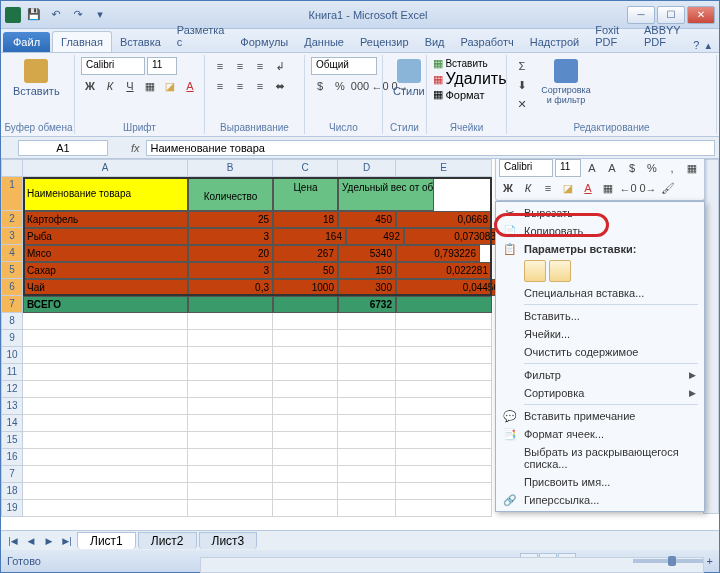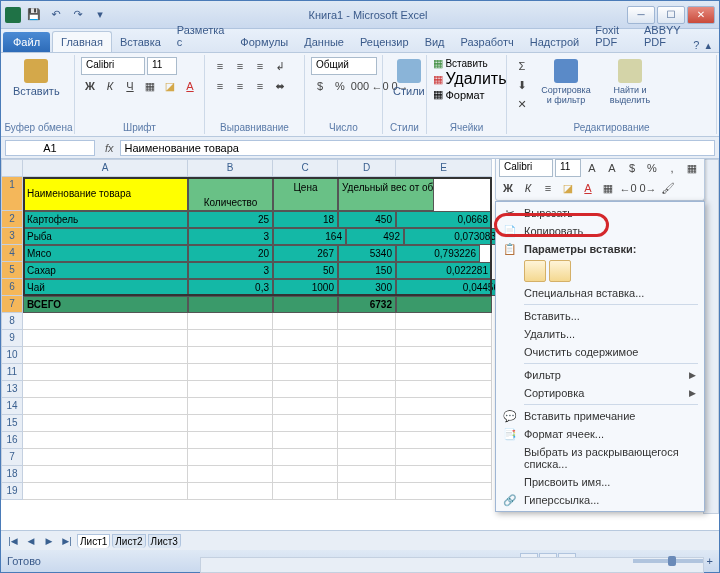--- a/index.html
+++ b/index.html
@@ -22,51 +22,51 @@
 .rgroup{border-right:1px solid #cdd9e8;padding:2px 6px;display:flex;flex-direction:column;position:relative}
 .rgroup-label{position:absolute;bottom:0;left:0;right:0;text-align:center;font-size:10px;color:#5a7aa8;padding:1px}
 .rgroup-body{flex:1;display:flex;gap:4px;align-items:flex-start}
 .bigbtn{display:flex;flex-direction:column;align-items:center;gap:2px;padding:2px 4px;color:#3a5a8a}
 .bigbtn .ico{width:24px;height:24px;background:#d4a84a;border-radius:3px}
 .fontbox{display:flex;flex-direction:column;gap:2px}
 .fontrow{display:flex;gap:2px;align-items:center}
 .selectish{border:1px solid #abc;background:#fff;padding:1px 4px;height:18px;font-size:10px}
 .toolbtn{width:18px;height:18px;border:1px solid transparent;display:flex;align-items:center;justify-content:center;color:#444}
 .namebox-row{background:#e8eef6;height:22px;display:flex;align-items:center;border-bottom:1px solid #b8c9de}
-.namebox{width:90px;border:1px solid #b0c4de;background:#fff;margin:0 4px;padding:1px 4px;text-align:center}
+.namebox{width:90px;border:1px solid #b0c4de;background:#fff;margin:0 17px;padding:1px 4px;text-align:center}
 .fx-label{padding:0 6px;font-style:italic;color:#555}
 .fbar{flex:1;border:1px solid #b0c4de;background:#fff;padding:1px 4px;margin-right:4px}
 .sheet-area{flex:1;position:relative;display:flex;overflow:hidden}
 .grid{position:relative}
 .colhdrs{display:flex;position:absolute;top:0;left:0}
 .corner{width:22px;height:18px;background:#e8eef6;border:1px solid #c4d0e0}
 .ch{height:18px;background:#e8eef6;border:1px solid #c4d0e0;border-left:none;text-align:center;color:#3a6090;font-size:10px;line-height:16px}
 .rows{position:absolute;top:18px;left:0}
 .row{display:flex}
 .rh{width:22px;height:17px;background:#e8eef6;border:1px solid #c4d0e0;border-top:none;text-align:center;color:#3a6090;font-size:10px;line-height:15px}
 .rh.sel{background:#f4b75a}
 .cell{height:17px;border-right:1px solid #d4d4d4;border-bottom:1px solid #d4d4d4;padding:0 3px;overflow:hidden;white-space:nowrap;font-size:10px;line-height:16px}
 .hdr-cell{background:#69c186;font-weight:400;text-align:center;border:1px solid #555}
-.data-cell{background:#14b8a6;border:1px solid #555}
+.data-cell{background:#c2410c;border:1px solid #555}
 .txt{text-align:left}
 .num{text-align:right}
 .sel-marq{position:absolute;border:2px solid #333;pointer-events:none}
 .mini-toolbar{position:absolute;background:#f5f8fc;border:1px solid #b8c9de;border-radius:3px;padding:3px;display:flex;flex-direction:column;gap:2px;box-shadow:1px 1px 3px rgba(0,0,0,.2)}
 .mtrow{display:flex;gap:2px;align-items:center}
 .context-menu{position:absolute;background:#f5f8fc;border:1px solid #9fb6d4;box-shadow:2px 2px 6px rgba(0,0,0,.3);width:210px;padding:2px}
 .cm-item{display:flex;align-items:center;gap:8px;padding:3px 6px 3px 26px;position:relative;font-size:11px;color:#333;cursor:pointer}
 .cm-ico{position:absolute;left:4px;width:16px;height:16px;display:flex;align-items:center;justify-content:center}
 .cm-arrow{margin-left:auto;font-size:9px;color:#555}
 .cm-sep{height:1px;background:#cdd9e8;margin:2px 4px 2px 26px}
 .highlight-oval{position:absolute;border:3px solid #d4272b;border-radius:14px;pointer-events:none}
 .paste-opts{display:flex;gap:3px;padding:2px 0 2px 26px}
 .paste-opt{width:22px;height:22px;border:1px solid #d4b068;background:linear-gradient(#fef4d8,#f4d890);border-radius:2px}
 .sheettabs{background:#e8eef6;height:20px;display:flex;align-items:center;border-top:1px solid #b8c9de;padding:0 4px;gap:2px}
 .navbtn{width:16px;height:16px;color:#3a6090;display:flex;align-items:center;justify-content:center;font-size:9px}
-.stab{background:#fff;border:1px solid #b0c4de;border-bottom:none;padding:1px 2px;font-size:10px;border-radius:0 0 4px 4px}
+.stab{background:#fff;border:1px solid #b0c4de;border-bottom:none;padding:1px 12px;font-size:12px;border-radius:0 0 4px 4px}
 .stab.off{background:#dce6f2}
 .statusbar{background:linear-gradient(#dfe9f5,#cad9ee);height:22px;display:flex;align-items:center;padding:0 6px;font-size:10px;color:#3a5a8a;gap:14px}
 .statusbar .spacer{flex:1}
 .zoom{display:flex;align-items:center;gap:4px}
 .zslider{width:70px;height:4px;background:#b0c4de;position:relative}
 .zslider::after{content:"";position:absolute;left:50%;top:-3px;width:8px;height:10px;background:#6a8ab8;border-radius:2px}
 .viewbtns{display:flex;gap:1px}
 .vbtn{width:18px;height:16px;border:1px solid #b0c4de;background:#eaf0f8}
 .hscroll{position:absolute;bottom:0;left:200px;right:16px;height:16px;background:#e8eef6;border:1px solid #c4d0e0}
 .vscroll{position:absolute;top:0;right:0;bottom:16px;width:16px;background:#e8eef6;border:1px solid #c4d0e0}
@@ -213,24 +213,20 @@
       <div class="rgroup-body">
         <div class="fontbox" style="gap:1px">
           <div class="toolbtn">Σ</div>
           <div class="toolbtn">⬇</div>
           <div class="toolbtn">✕</div>
         </div>
         <div class="bigbtn">
             <div class="ico" style="background:#5a8ac8"></div>
             <span style="font-size:9px;width:54px;text-align:center">Сортировка и фильтр</span>
           </div>
-        <div class="bigbtn">
-            <div class="ico" style="background:#d4d4a8"></div>
-            <span style="font-size:9px;width:50px;text-align:center">Найти и выделить</span>
-          </div>
       </div>
       <div class="rgroup-label">Редактирование</div>
     </div>
   </div>
 
   <div class="namebox-row">
     <div class="namebox">A1</div>
     <span class="fx-label">fx</span>
     <div class="fbar">Наименование товара</div>
   </div>
@@ -242,21 +238,21 @@
           <div class="ch" style="width:165px">A</div>
           <div class="ch" style="width:85px">B</div>
           <div class="ch" style="width:65px">C</div>
           <div class="ch" style="width:58px">D</div>
           <div class="ch" style="width:96px">E</div>
         </div>
         <div class="rows">
           <div class="row" style="height:34px">
             <div class="rh sel" style="height:34px">1</div>
             <div class="cell hdr-cell txt" style="width:165px;height:34px;background:#ffff00;line-height:32px">Наименование товара</div>
-            <div class="cell hdr-cell" style="width:85px;height:34px;line-height:13px;padding-top:18px">Количество</div>
+            <div class="cell hdr-cell" style="width:85px;height:34px;line-height:13px;padding-top:12px">Количество</div>
             <div class="cell hdr-cell" style="width:65px;height:34px;line-height:13px;padding-top:3px">Цена</div>
             <div class="cell hdr-cell" style="width:96px;height:34px;line-height:13px;padding-top:3px">Удельный вес от общей суммы</div>
           </div>
           <div class="row">
             <div class="rh sel">2</div>
             <div class="cell data-cell txt" style="width:165px">Картофель</div>
             <div class="cell data-cell num" style="width:85px">25</div>
             <div class="cell data-cell num" style="width:65px">18</div>
             <div class="cell data-cell num" style="width:58px">450</div>
             <div class="cell data-cell num" style="width:96px">0,0668</div>
@@ -320,20 +316,28 @@
           <div class="row">
             <div class="rh">10</div>
             <div class="cell" style="width:165px"></div>
             <div class="cell" style="width:85px"></div>
             <div class="cell" style="width:65px"></div>
             <div class="cell" style="width:58px"></div>
             <div class="cell" style="width:96px"></div>
           </div>
           <div class="row">
             <div class="rh">11</div>
+            <div class="cell" style="width:165px"></div>
+            <div class="cell" style="width:85px"></div>
+            <div class="cell" style="width:65px"></div>
+            <div class="cell" style="width:58px"></div>
+            <div class="cell" style="width:96px"></div>
+          </div>
+          <div class="row">
+            <div class="rh">12</div>
             <div class="cell" style="width:165px"></div>
             <div class="cell" style="width:85px"></div>
             <div class="cell" style="width:65px"></div>
             <div class="cell" style="width:58px"></div>
             <div class="cell" style="width:96px"></div>
           </div>
           <div class="row">
             <div class="rh">13</div>
             <div class="cell" style="width:165px"></div>
             <div class="cell" style="width:85px"></div>
@@ -442,21 +446,21 @@
         <div class="paste-opt"></div>
       </div>
       <div class="cm-item">
           <span>Специальная вставка...</span>
         </div>
       <div class="cm-sep"></div>
       <div class="cm-item">
           <span>Вставить...</span>
         </div>
       <div class="cm-item">
-          <span>Удалить...</span>
+          <span>Ячейки...</span>
         </div>
       <div class="cm-item">
           <span>Очистить содержимое</span>
         </div>
       <div class="cm-sep"></div>
       <div class="cm-item">
           <span>Фильтр</span>
           <span class="cm-arrow">▶</span>
         </div>
       <div class="cm-item">

